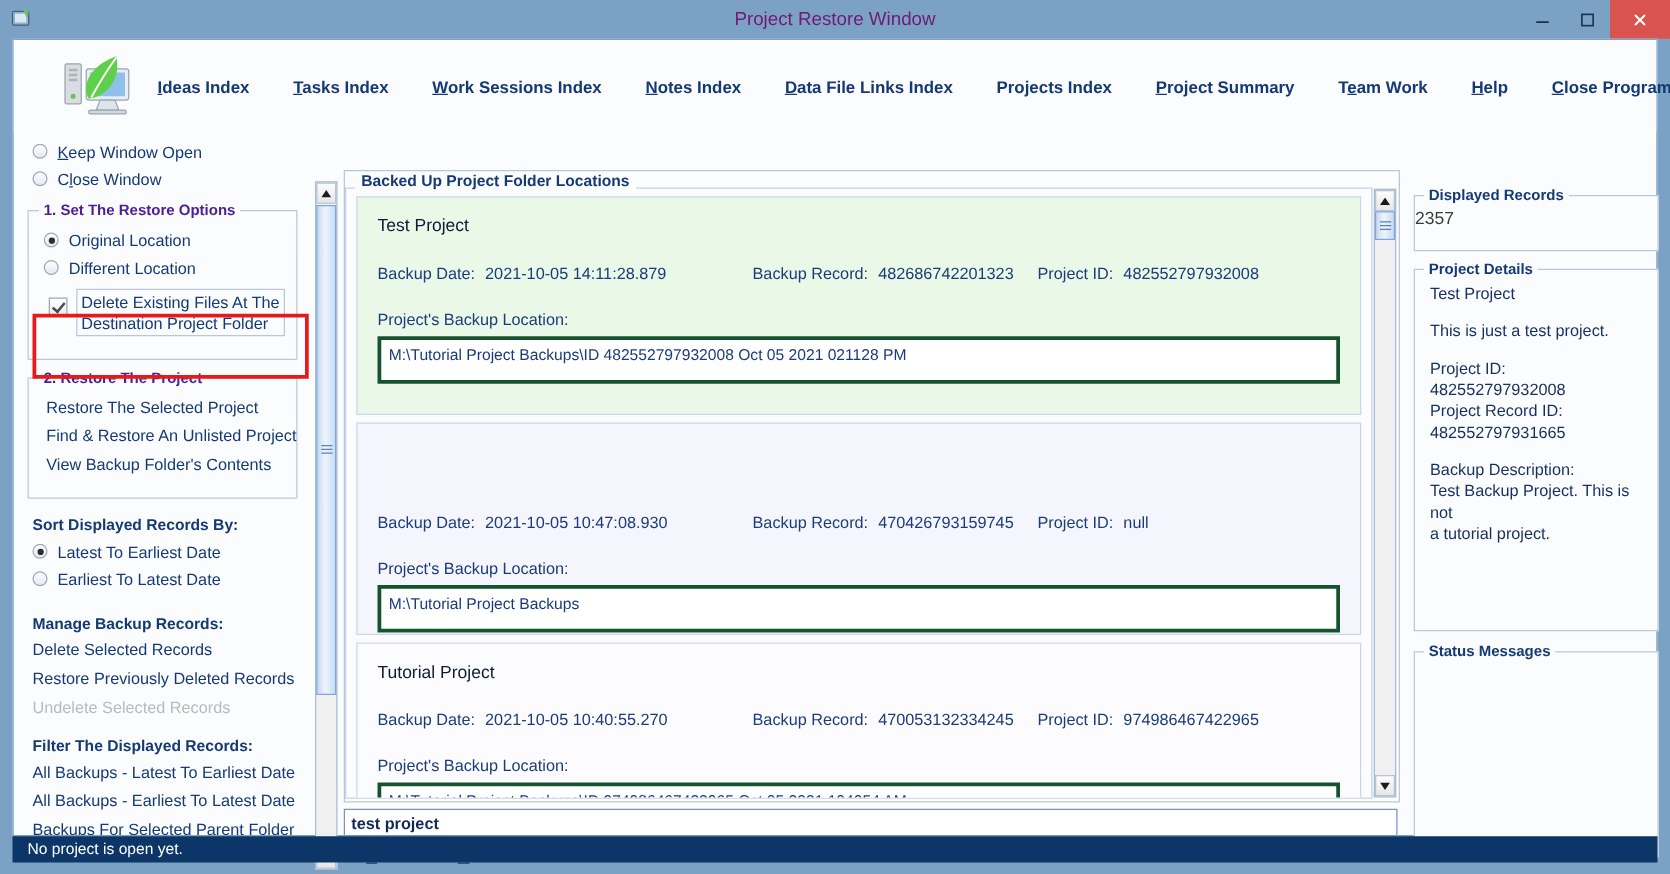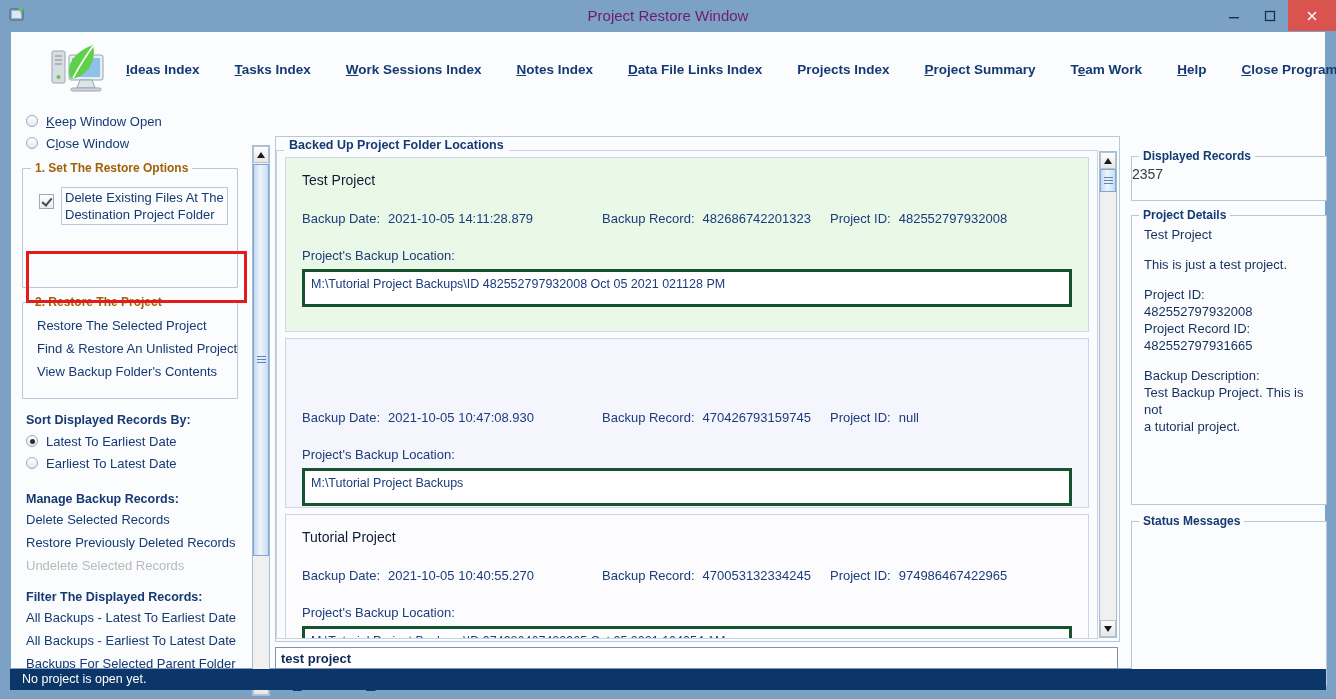--- a/index.html
+++ b/index.html
@@ -75,21 +75,21 @@
   }
   .radio-label{font-size:13px;color:#153a73;white-space:nowrap;}
   .radio-label u{text-decoration:underline;}
   .grp{
     position:relative;margin:8px 10px 0 10px;
     border:1px solid #b9c7da;border-radius:1px;
     padding:12px 4px 8px 4px;
   }
   .grp > .grp-title{
     position:absolute;top:-8px;left:8px;background:#fbfcfe;padding:0 4px;
-    font-size:12px;font-weight:bold;color:#a16207;white-space:nowrap;
+    font-size:12px;font-weight:bold;color:#4c1d95;white-space:nowrap;
   }
   .linkrow{
     font-size:13px;color:#153a73;margin:0 0 2px 10px;height:21px;
     line-height:21px;white-space:nowrap;cursor:default;
   }
   .linkrow.disabled{color:#b9b9b9;}
   .sect-head{
     font-size:12.5px;font-weight:bold;color:#153a73;margin:14px 0 3px 14px;
   }
   .chk-row{display:flex;align-items:flex-start;margin:6px 0 2px 12px;}
@@ -279,20 +279,28 @@
         <span class="radio"></span>
         <span class="radio-label"><u>K</u>eep Window Open</span>
       </div>
       <div class="radio-row">
         <span class="radio"></span>
         <span class="radio-label">C<u>l</u>ose Window</span>
       </div>
 
       <div class="grp" style="margin-top:14px;height:98px;">
         <div class="grp-title">1. Set The Restore Options</div>
+        <div class="radio-row" style="margin-left:8px;">
+          <span class="radio checked"></span>
+          <span class="radio-label">Original Location</span>
+        </div>
+        <div class="radio-row" style="margin-left:8px;">
+          <span class="radio"></span>
+          <span class="radio-label">Different Location</span>
+        </div>
         <div class="chk-row">
           <span class="chkbox checked"></span>
           <span class="chk-label">
             <span>Delete Existing Files At The</span><br>
             <span>Destination Project Folder</span>
           </span>
         </div>
       </div>
 
       <div class="grp" style="margin-top:14px;height:75px;">

